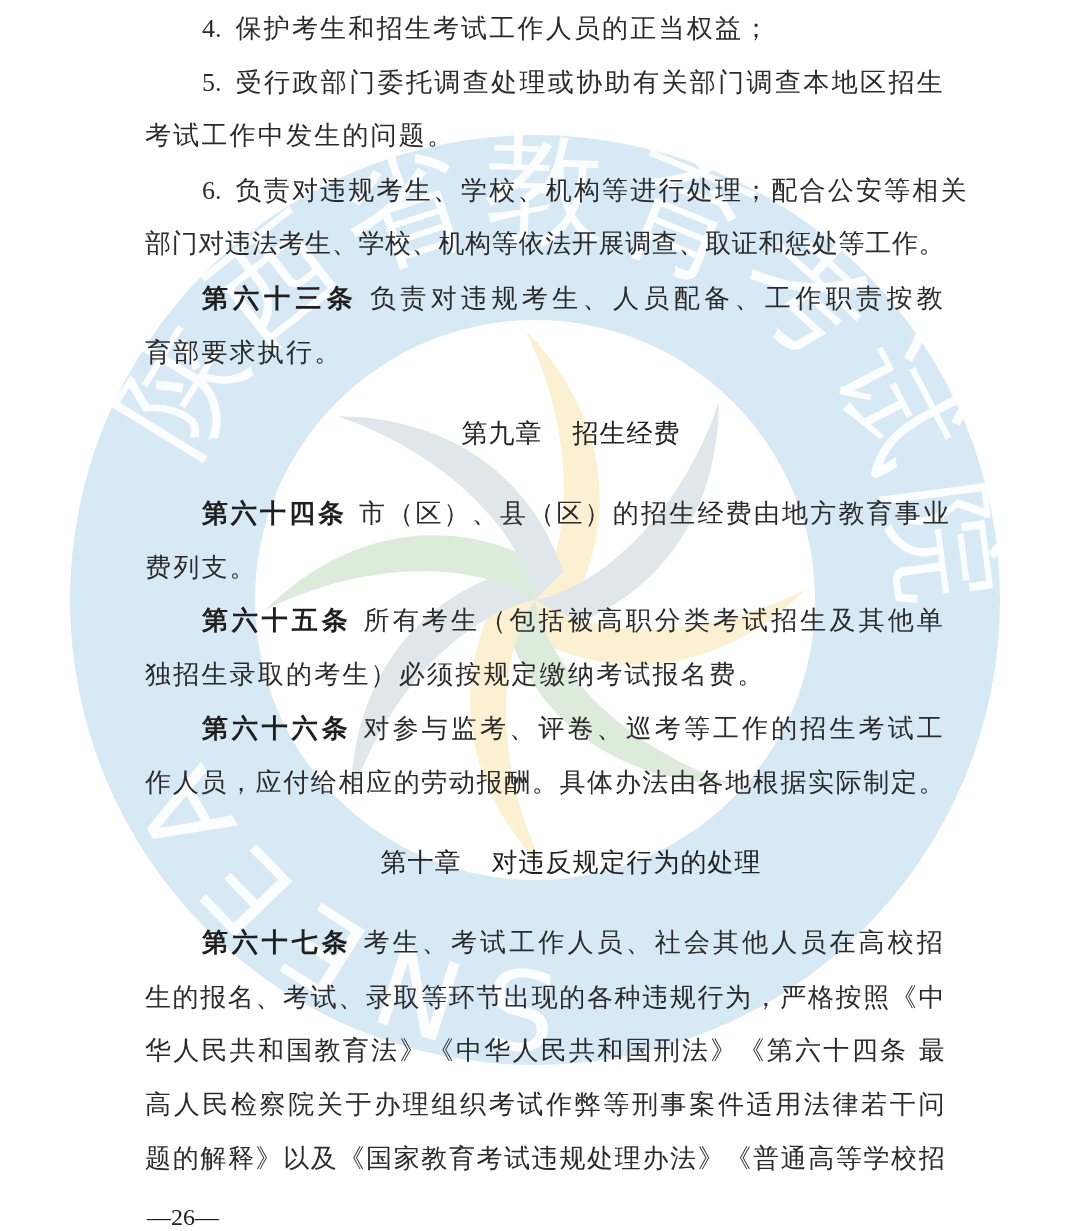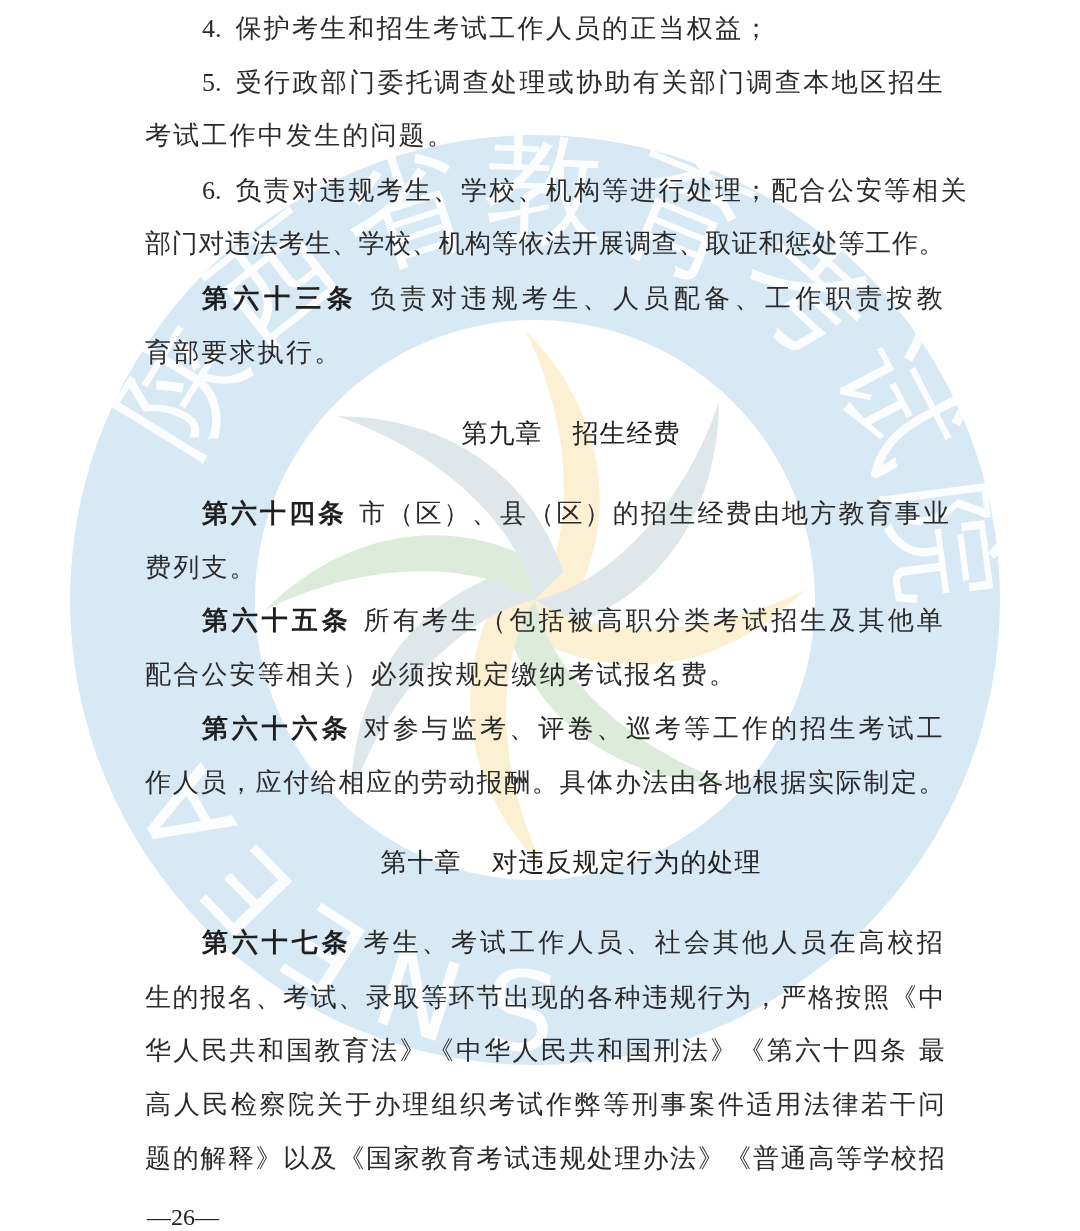--- a/index.html
+++ b/index.html
@@ -86,21 +86,21 @@
   </div>
 
   <div class="line indent" style="top:496px">
     <span class="art">第六十四条</span><span>市（区）、县（区）的招生经费由地方教育事业</span>
   </div>
   <div class="line short" style="top:550px">费列支。</div>
 
   <div class="line indent" style="top:603px">
     <span class="art">第六十五条</span><span>所有考生（包括被高职分类考试招生及其他单</span>
   </div>
-  <div class="line short" style="top:657px">配合公安等相关）必须按规定缴纳考试报名费。</div>
+  <div class="line short" style="top:657px">独招生录取的考生）必须按规定缴纳考试报名费。</div>
 
   <div class="line indent" style="top:711px">
     <span class="art">第六十六条</span><span>对参与监考、评卷、巡考等工作的招生考试工</span>
   </div>
   <div class="line" style="top:765px; letter-spacing:0.4px">作人员，应付给相应的劳动报酬。具体办法由各地根据实际制定。</div>
 
   <div class="chapter" style="top:845px">
     <span>第十章</span><span class="gap"></span><span>对违反规定行为的处理</span>
   </div>
 

